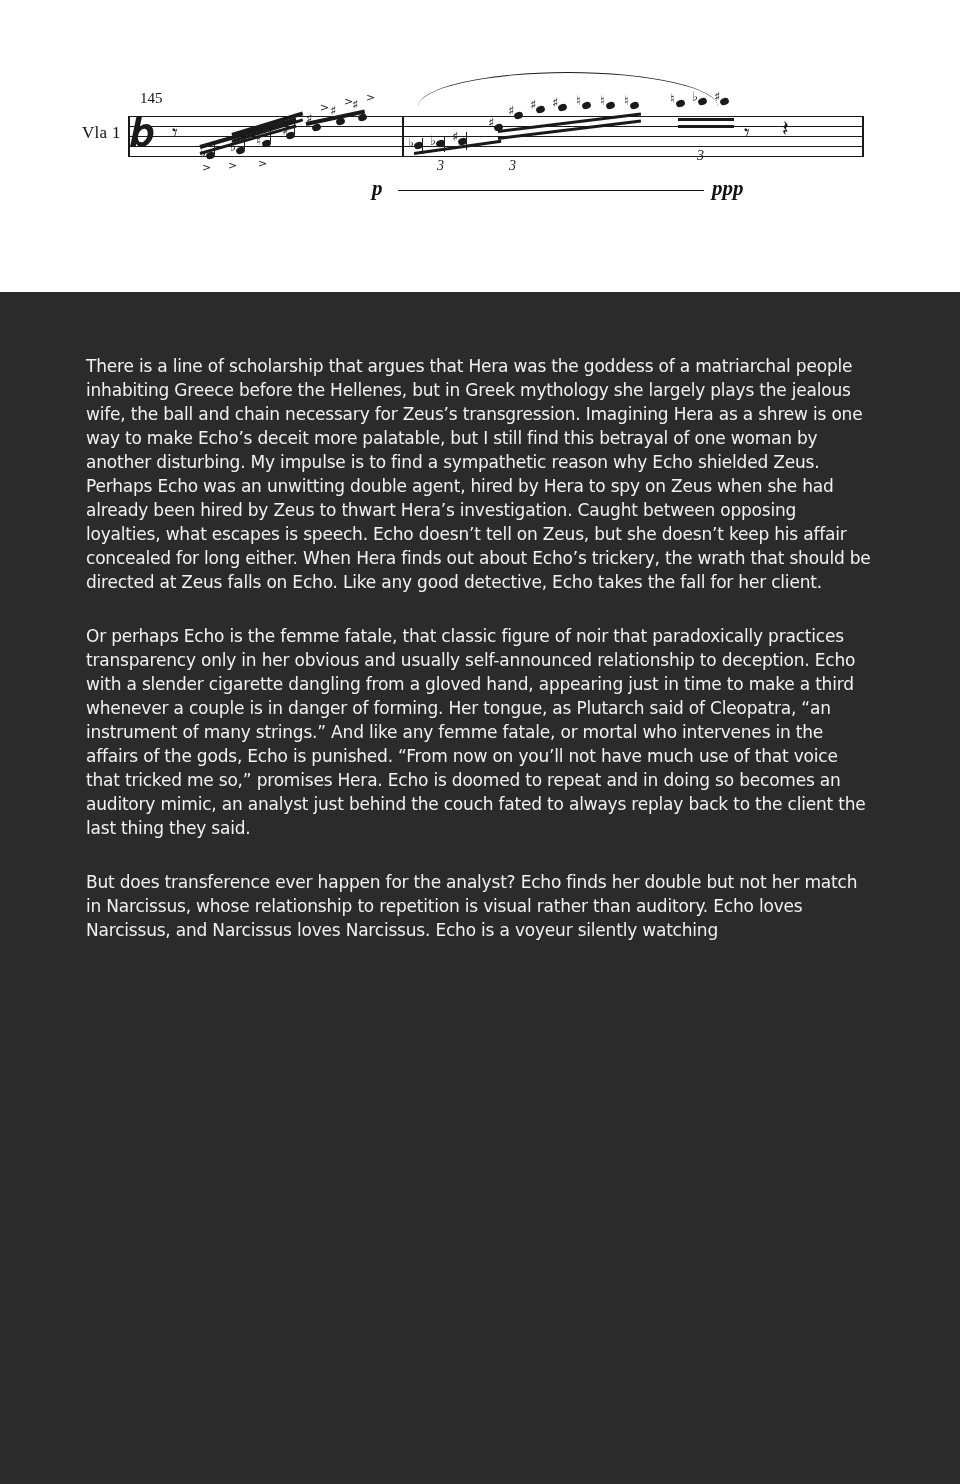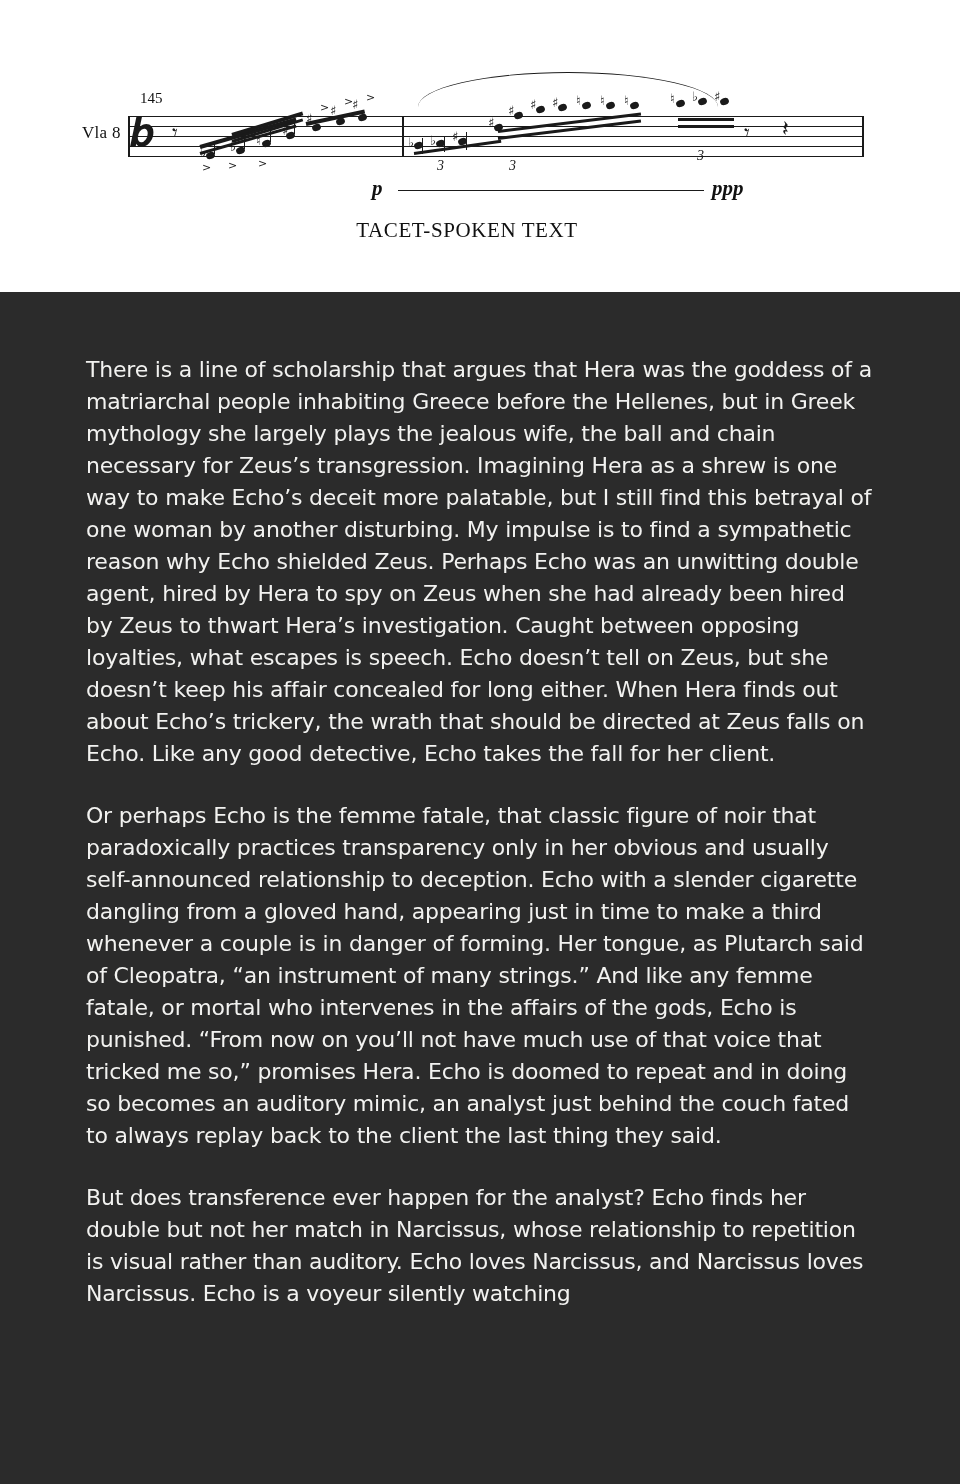--- a/index.html
+++ b/index.html
@@ -184,37 +184,37 @@
     top: 292px;
     width: 960px;
     height: 1192px;
     background: #2b2b2b;
     color: #f2f2f0;
     box-sizing: border-box;
     padding: 62px 86px 0 86px;
   }
   .body-paragraph {
     font-family: "DejaVu Sans", sans-serif;
-    font-size: 22px;
-    line-height: 32px;
+    font-size: 17px;
+    line-height: 24px;
     letter-spacing: -0.2px;
     margin: 0 0 30px 0;
     color: #f2f2f0;
     font-weight: 400;
   }
   .body-paragraph:last-child { margin-bottom: 0; }
 </style>
 </head>
 <body>
 
 <div class="page">
 
   <div class="score-section">
 
-    <div class="instrument-label">Vla 8</div>
+    <div class="instrument-label">Vla 1</div>
     <div class="measure-number">145</div>
 
     <div class="staff">
       <div class="staff-line l1"></div>
       <div class="staff-line l2"></div>
       <div class="staff-line l3"></div>
       <div class="staff-line l4"></div>
       <div class="staff-line l5"></div>
       <div class="barline start"></div>
       <div class="barline mid"></div>
@@ -303,23 +303,20 @@
     <div class="rest-glyph" style="left:782px; top:118px;">𝄽</div>
 
     <div class="tuplet" style="left:437px; top:158px;">3</div>
     <div class="tuplet" style="left:509px; top:158px;">3</div>
     <div class="tuplet" style="left:697px; top:148px;">3</div>
 
     <div class="dynamic dyn-p">p</div>
     <div class="hairpin"></div>
     <div class="dynamic dyn-ppp">ppp</div>
 
-    <div class="tacet-heading">
-      <span class="inner">TACET-SPOKEN TEXT</span>
-    </div>
   </div>
 
   <div class="text-section">
     <p class="body-paragraph">There is a line of scholarship that argues that Hera was the goddess of a matriarchal people inhabiting Greece before the Hellenes, but in Greek mythology she largely plays the jealous wife, the ball and chain necessary for Zeus’s transgression. Imagining Hera as a shrew is one way to make Echo’s deceit more palatable, but I still find this betrayal of one woman by another disturbing. My impulse is to find a sympathetic reason why Echo shielded Zeus. Perhaps Echo was an unwitting double agent, hired by Hera to spy on Zeus when she had already been hired by Zeus to thwart Hera’s investigation. Caught between opposing loyalties, what escapes is speech. Echo doesn’t tell on Zeus, but she doesn’t keep his affair concealed for long either. When Hera finds out about Echo’s trickery, the wrath that should be directed at Zeus falls on Echo. Like any good detective, Echo takes the fall for her client.</p>
     <p class="body-paragraph">Or perhaps Echo is the femme fatale, that classic figure of noir that paradoxically practices transparency only in her obvious and usually self-announced relationship to deception. Echo with a slender cigarette dangling from a gloved hand, appearing just in time to make a third whenever a couple is in danger of forming. Her tongue, as Plutarch said of Cleopatra, “an instrument of many strings.” And like any femme fatale, or mortal who intervenes in the affairs of the gods, Echo is punished. “From now on you’ll not have much use of that voice that tricked me so,” promises Hera. Echo is doomed to repeat and in doing so becomes an auditory mimic, an analyst just behind the couch fated to always replay back to the client the last thing they said.</p>
     <p class="body-paragraph">But does transference ever happen for the analyst? Echo finds her double but not her match in Narcissus, whose relationship to repetition is visual rather than auditory. Echo loves Narcissus, and Narcissus loves Narcissus. Echo is a voyeur silently watching</p>
   </div>
 
 </div>
 

